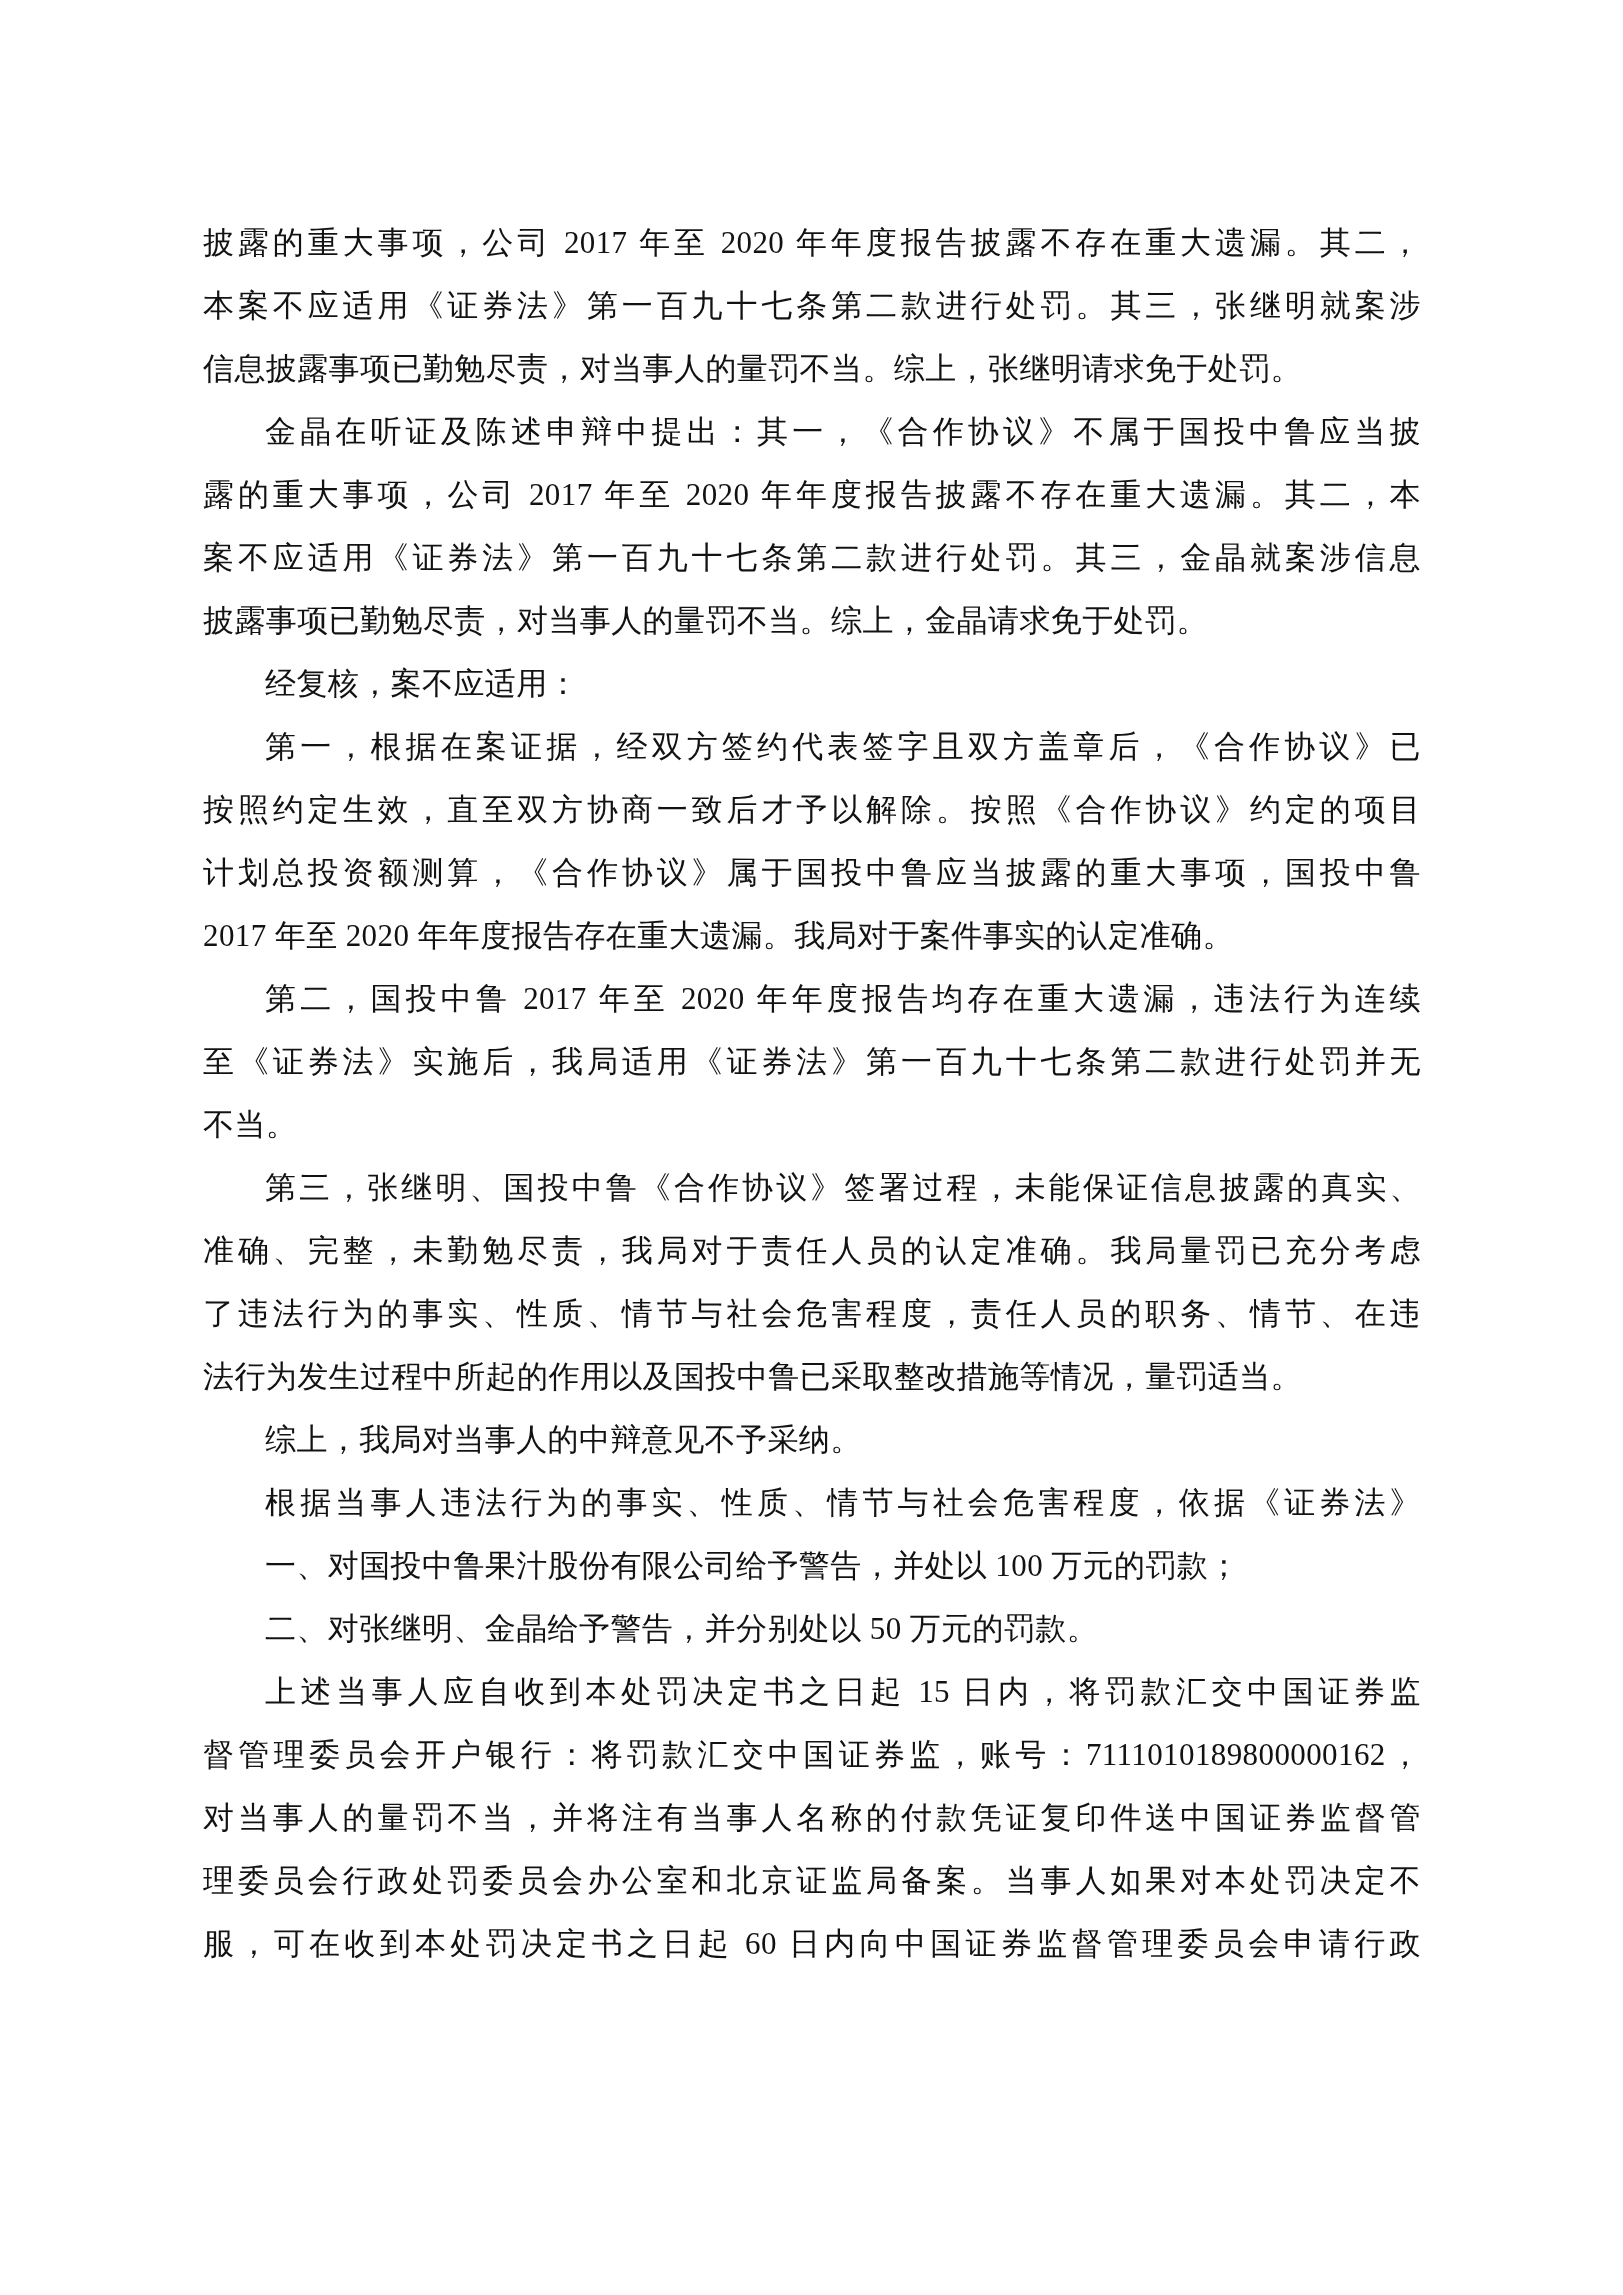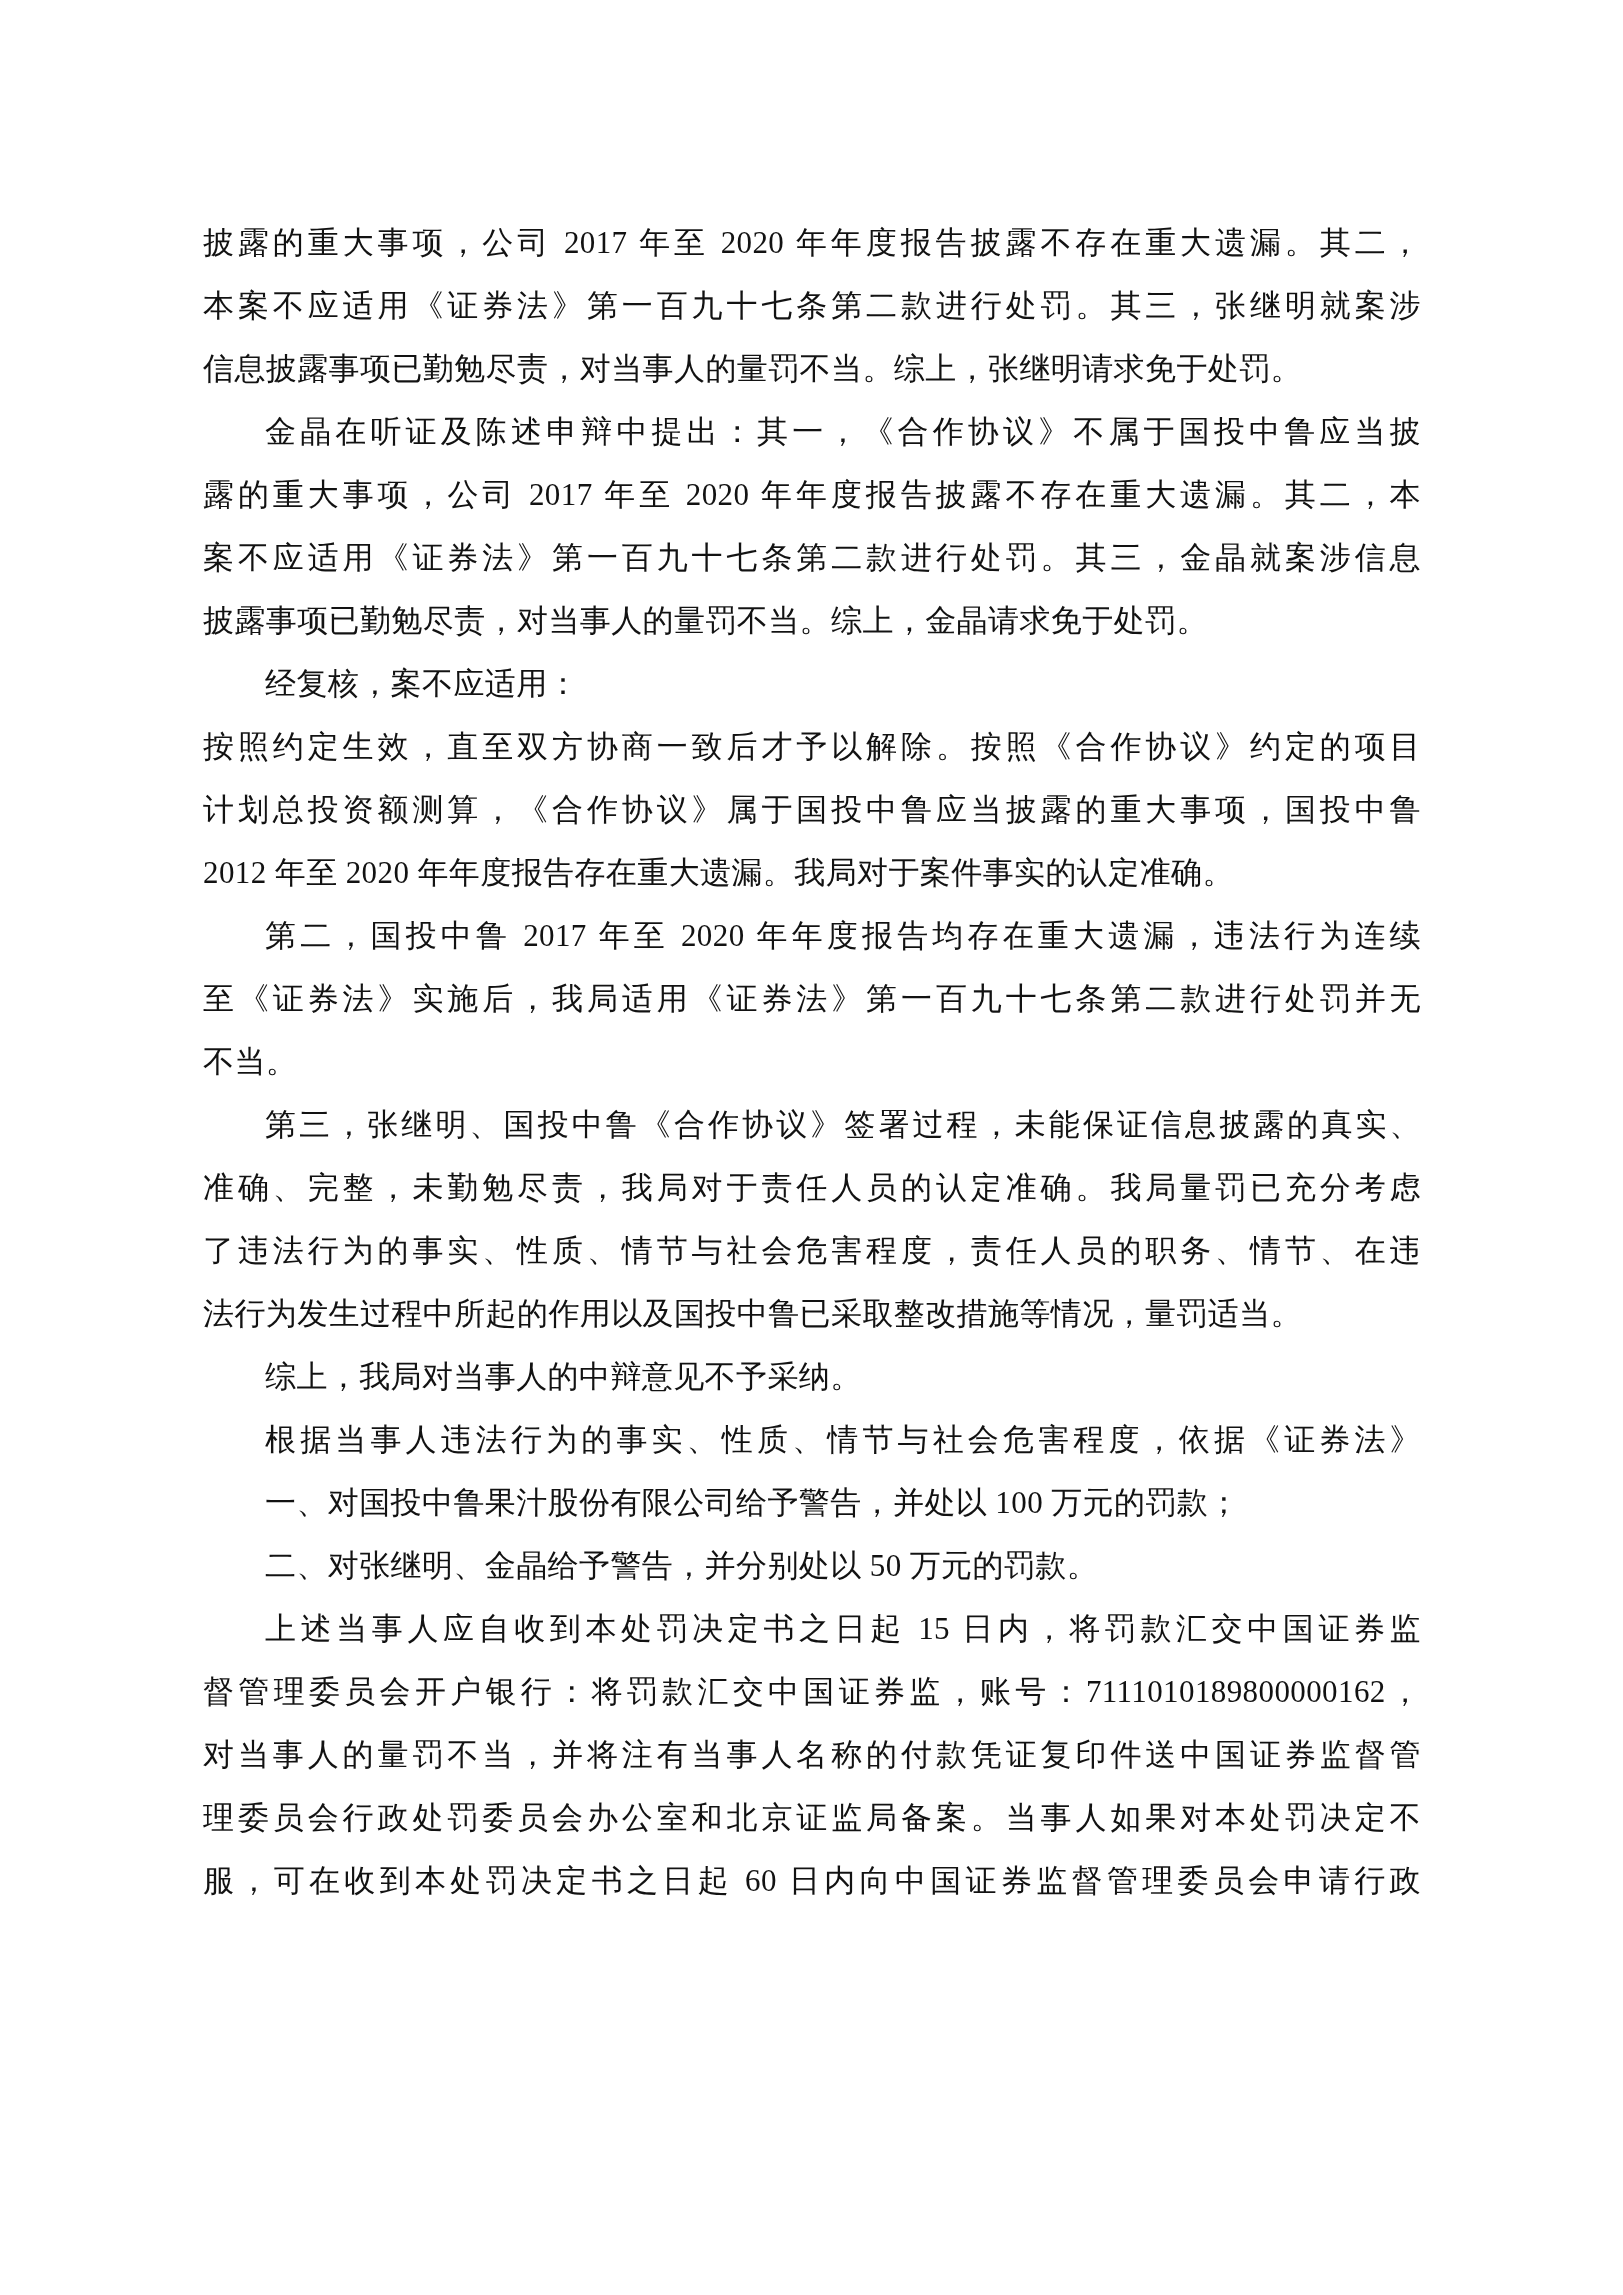--- a/index.html
+++ b/index.html
@@ -54,23 +54,24 @@
   <div class="textblock">
 
   <div class="line fill">披露的重大事项，公司 2017 年至 2020 年年度报告披露不存在重大遗漏。其二，</div>
       <div class="line fill">本案不应适用《证券法》第一百九十七条第二款进行处罚。其三，张继明就案涉</div>
       <div class="line end">信息披露事项已勤勉尽责，对当事人的量罚不当。综上，张继明请求免于处罚。</div>
       <div class="line indent fill">金晶在听证及陈述申辩中提出：其一，《合作协议》不属于国投中鲁应当披</div>
       <div class="line fill">露的重大事项，公司 2017 年至 2020 年年度报告披露不存在重大遗漏。其二，本</div>
       <div class="line fill">案不应适用《证券法》第一百九十七条第二款进行处罚。其三，金晶就案涉信息</div>
       <div class="line end">披露事项已勤勉尽责，对当事人的量罚不当。综上，金晶请求免于处罚。</div>
       <div class="line indent end">经复核，案不应适用：</div>
+      <div class="line indent fill">第一，根据在案证据，经双方签约代表签字且双方盖章后，《合作协议》已</div>
       <div class="line fill">按照约定生效，直至双方协商一致后才予以解除。按照《合作协议》约定的项目</div>
       <div class="line fill">计划总投资额测算，《合作协议》属于国投中鲁应当披露的重大事项，国投中鲁</div>
-      <div class="line end">2012 年至 2020 年年度报告存在重大遗漏。我局对于案件事实的认定准确。</div>
+      <div class="line end">2017 年至 2020 年年度报告存在重大遗漏。我局对于案件事实的认定准确。</div>
       <div class="line indent fill">第二，国投中鲁 2017 年至 2020 年年度报告均存在重大遗漏，违法行为连续</div>
       <div class="line fill">至《证券法》实施后，我局适用《证券法》第一百九十七条第二款进行处罚并无</div>
       <div class="line end">不当。</div>
       <div class="line indent fill">第三，张继明、国投中鲁《合作协议》签署过程，未能保证信息披露的真实、</div>
       <div class="line fill">准确、完整，未勤勉尽责，我局对于责任人员的认定准确。我局量罚已充分考虑</div>
       <div class="line fill">了违法行为的事实、性质、情节与社会危害程度，责任人员的职务、情节、在违</div>
       <div class="line end">法行为发生过程中所起的作用以及国投中鲁已采取整改措施等情况，量罚适当。</div>
       <div class="line indent end">综上，我局对当事人的中辩意见不予采纳。</div>
       <div class="line indent fill">根据当事人违法行为的事实、性质、情节与社会危害程度，依据《证券法》</div>
       <div class="line indent end">一、对国投中鲁果汁股份有限公司给予警告，并处以 100 万元的罚款；</div>

